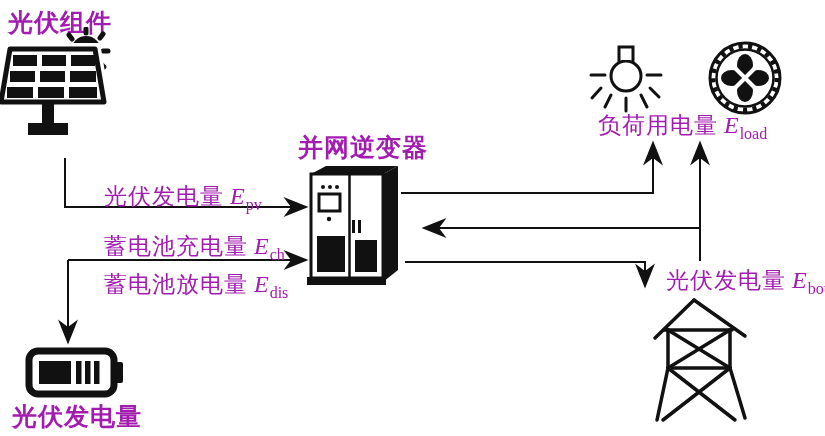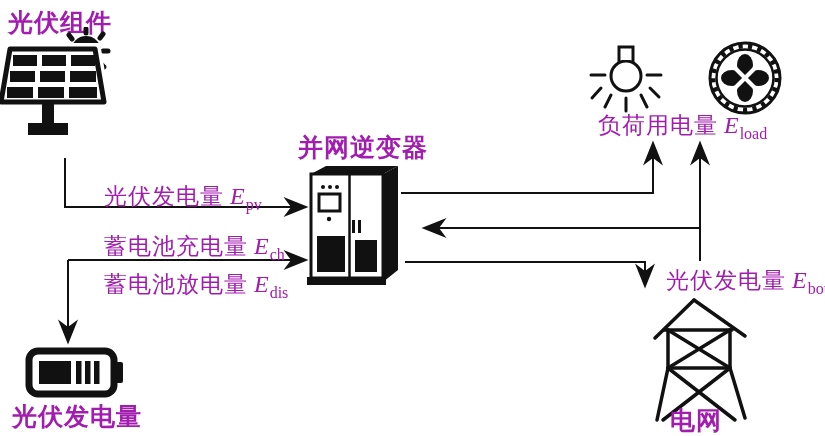--- a/index.html
+++ b/index.html
@@ -140,21 +140,20 @@
       <line x1="28" y1="34" x2="28" y2="72"></line>
       <line x1="90" y1="34" x2="90" y2="72"></line>
       <line x1="28" y1="34" x2="90" y2="72"></line>
       <line x1="90" y1="34" x2="28" y2="72"></line>
       <line x1="28" y1="72" x2="17" y2="124"></line>
       <line x1="90" y1="72" x2="105" y2="122"></line>
       <line x1="28" y1="72" x2="95" y2="124"></line>
       <line x1="90" y1="72" x2="23" y2="124"></line>
     </g>
   </svg>
-  <div class="abs node-title" style="left:670px;top:404px">电网</div>
 
   <svg class="abs" style="left:24px;top:344px" width="104" height="56" viewBox="0 0 104 56">
     <rect x="5" y="7" width="85" height="43" rx="9" fill="#fff" stroke="#111" stroke-width="7"></rect>
     <rect x="90" y="18" width="9" height="21" rx="2" fill="#111"></rect>
     <g fill="#111">
       <rect x="15" y="17" width="32" height="23"></rect>
       <rect x="52" y="17" width="5.5" height="23"></rect>
       <rect x="61" y="17" width="5.5" height="23"></rect>
       <rect x="70" y="17" width="5.5" height="23"></rect>
     </g>

